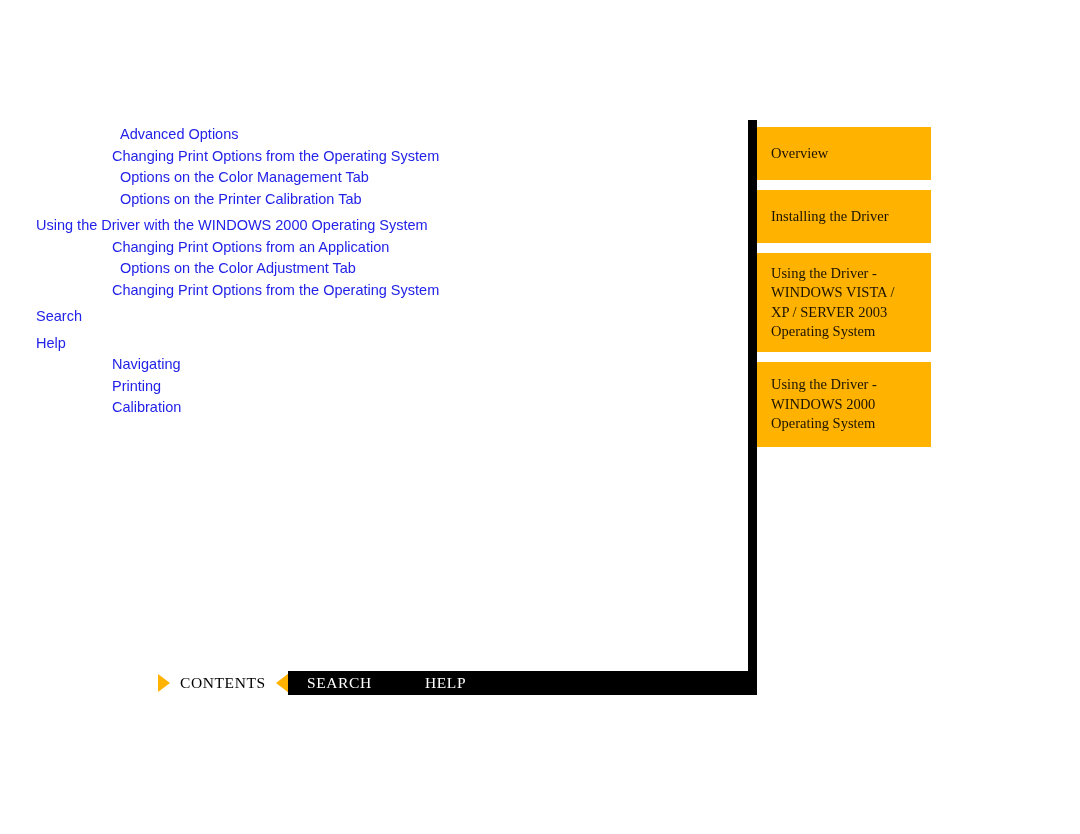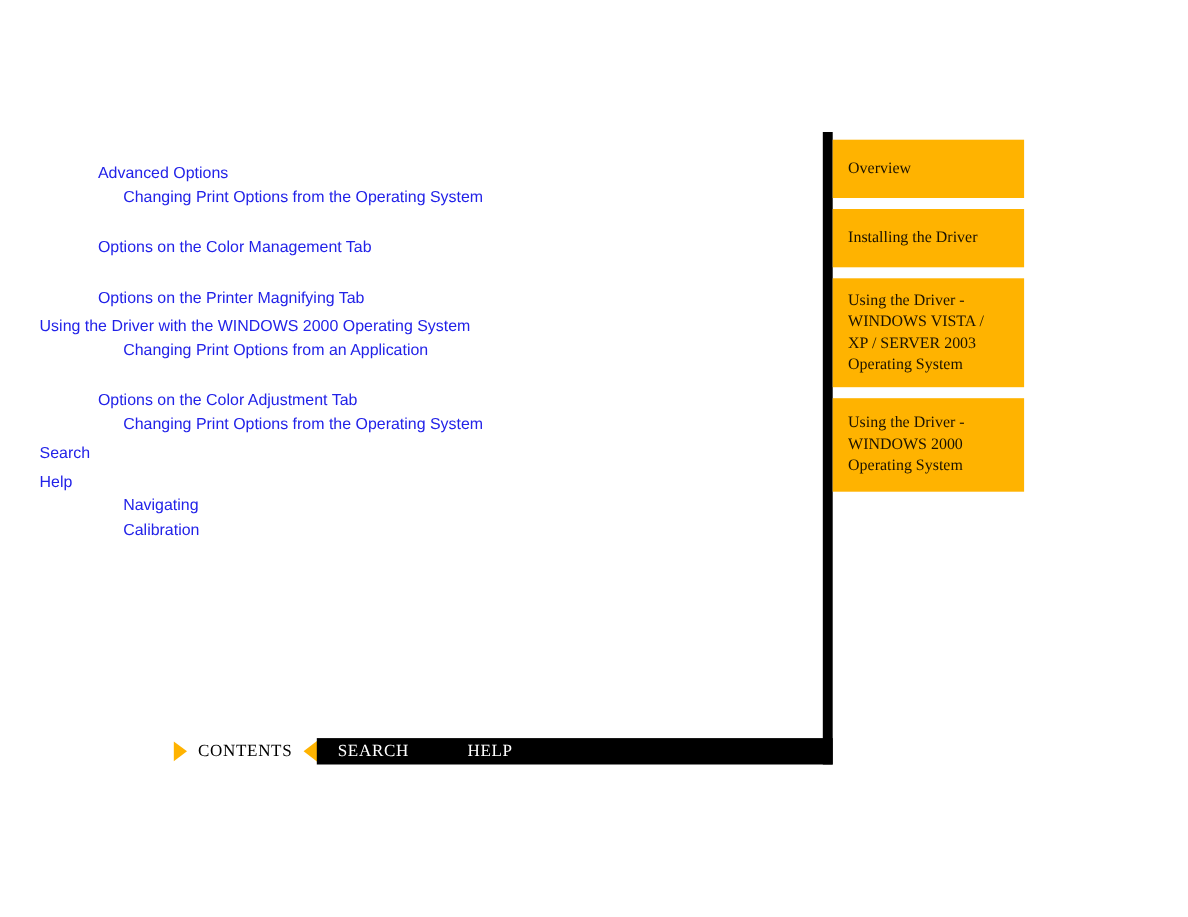--- a/index.html
+++ b/index.html
@@ -37,21 +37,21 @@
     color: #2222e8;
     font-family: "Liberation Sans", sans-serif;
     font-size: 14.5px;
     line-height: 21.5px;
     white-space: nowrap;
     text-decoration: none;
     cursor: pointer;
   }
   .lvl1 { padding-left: 182px; }
   .lvl2 { padding-left: 112px; }
-  .lvl3 { padding-left: 89px; margin-top: 24px; }
+  .lvl3 { padding-left: 120px; }
   .gap-before { margin-top: 5px; padding-left: 36px; }
 
   
   #rail-vertical {
     position: absolute;
     left: 748px;
     top: 120px;
     width: 9px;
     height: 575px;
     background: #000000;
@@ -144,28 +144,29 @@
 </style>
 </head>
 <body>
 
 <div id="page">
 
   <nav id="toc">
       <a class="toc-link lvl3" href="#">Advanced Options</a>
       <a class="toc-link lvl2" href="#">Changing Print Options from the Operating System</a>
       <a class="toc-link lvl3" href="#">Options on the Color Management Tab</a>
-      <a class="toc-link lvl3" href="#">Options on the Printer Magnifying Tab</a>
+      <a class="toc-link lvl3" href="#">Options on the Printer Calibration Tab</a>
       <a class="toc-link lvl1 gap-before" href="#">Using the Driver with the WINDOWS 2000 Operating System</a>
       <a class="toc-link lvl2" href="#">Changing Print Options from an Application</a>
       <a class="toc-link lvl3" href="#">Options on the Color Adjustment Tab</a>
       <a class="toc-link lvl2" href="#">Changing Print Options from the Operating System</a>
       <a class="toc-link lvl1 gap-before" href="#">Search</a>
       <a class="toc-link lvl1 gap-before" href="#">Help</a>
       <a class="toc-link lvl2" href="#">Navigating</a>
+      <a class="toc-link lvl2" href="#">Printing</a>
       <a class="toc-link lvl2" href="#">Calibration</a>
     </nav>
 
   <div id="rail-vertical"></div>
 
   <div id="tabs-host">
       <div class="tab" id="tab-0">
         <span class="tline">Overview</span>
       </div>
       <div class="tab" id="tab-1">

